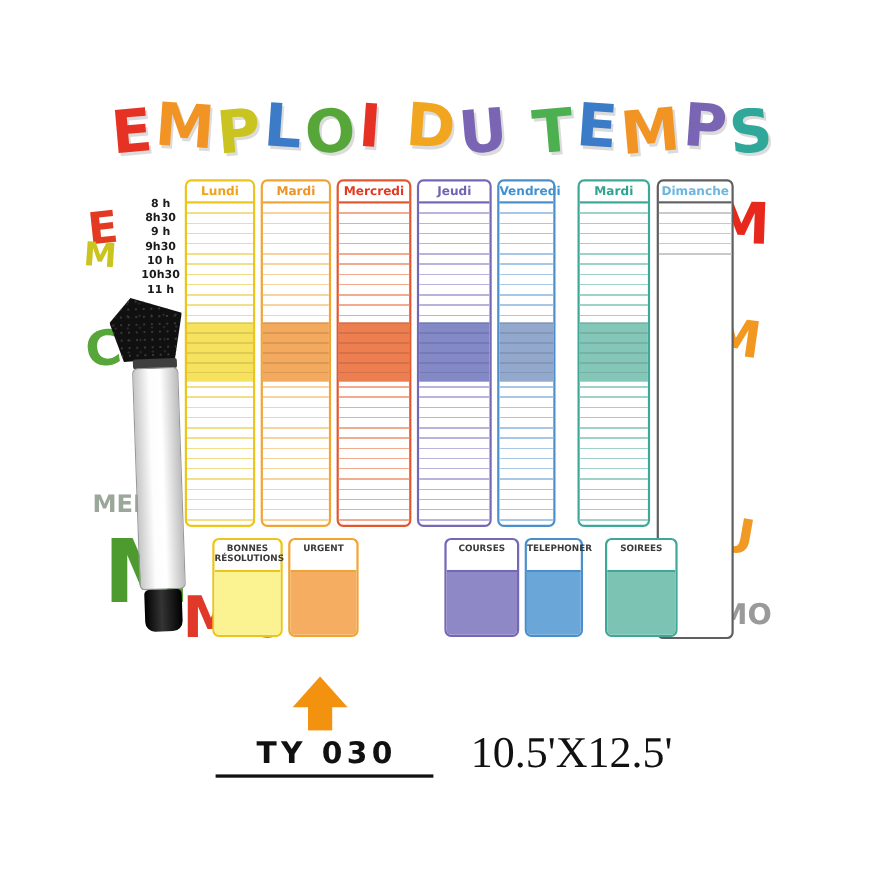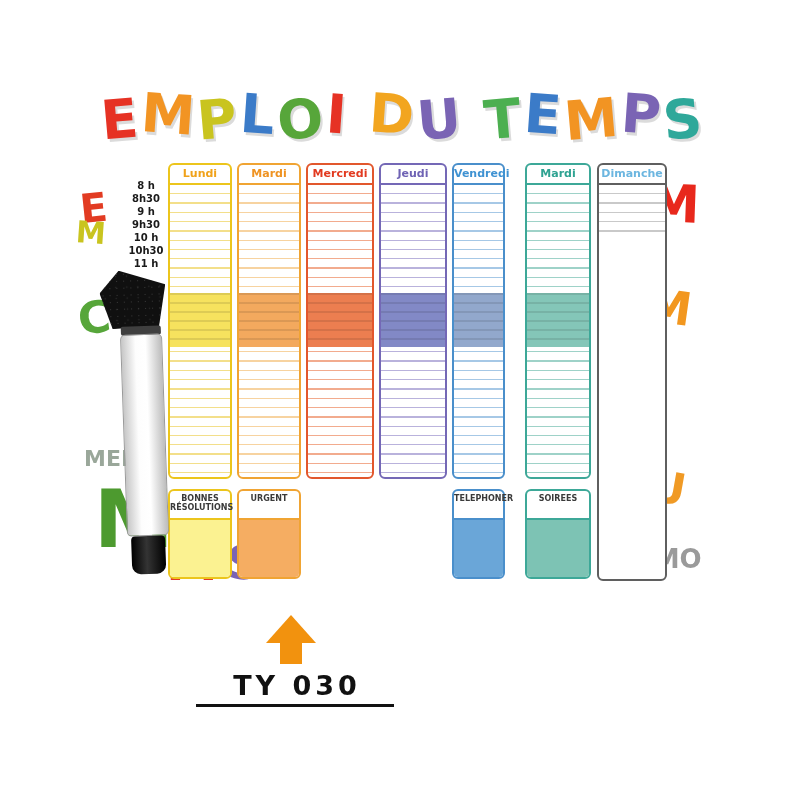--- a/index.html
+++ b/index.html
@@ -35,21 +35,21 @@
   .body{position:absolute;left:0;right:0;top:20px;bottom:0;
         background-image:repeating-linear-gradient(to bottom,transparent 0 8px,var(--line) 8px 9.3px);}
   .c6 .body{background-image:none;}
   .c6 .toplines{position:absolute;left:0;right:0;top:0;height:52px;
         background-image:repeating-linear-gradient(to bottom,transparent 0 8px,var(--line) 8px 9.3px);}
   .band{position:absolute;left:0;right:0;top:108px;height:54px;background:var(--band);
         background-image:repeating-linear-gradient(to bottom,rgba(0,0,0,0.10) 0 1.5px,transparent 1.5px 9px);}
 
   
   .note{position:absolute;top:489px;height:90px;background:#fff;z-index:2;
-        border:2px solid var(--c);border-radius:6px;box-sizing:border-box;}
+        border:2px solid var(--c);border-radius:6px;box-sizing:border-box;margin-left:25px;}
   .note .lbl{height:24px;padding-top:3px;text-align:center;font-size:8px;font-weight:bold;
              color:#3a3a3a;white-space:pre-line;line-height:1.15;font-family:"DejaVu Sans",sans-serif;}
   .note .fill{position:absolute;left:0;right:0;top:27px;bottom:0;background:var(--fill);
               border-top:2px solid var(--c);border-radius:0 0 4px 4px;}
 
   
   .pen{position:absolute;left:104px;top:268px;width:84px;height:306px;z-index:6;transform:rotate(-2deg);}
   .pen-tip{position:absolute;left:0;top:2px;width:66px;height:58px;background-color:#101010;
            background-image:radial-gradient(#3a3a3a 14%,transparent 15%),radial-gradient(#2b2b2b 12%,transparent 13%);
            background-size:7px 7px,11px 11px;
@@ -147,34 +147,39 @@
 
   <div class="note c0" style="--c: #ecc51c; --name: #f0a21a; --line: #f3df8a; --band: #f6e25e; --fill: #fbf291;">
     <div class="lbl">BONNES
 RÉSOLUTIONS</div>
     <div class="fill"></div>
   </div>
   <div class="note c1" style="--c: #f0a433; --name: #ef9322; --line: #f7d3a0; --band: #f3a95e; --fill: #f5ad62;">
     <div class="lbl">URGENT</div>
     <div class="fill"></div>
   </div>
+  <div class="note c3" style="--c: #7468b6; --name: #6f63b4; --line: #b9b2dc; --band: #8289c6; --fill: #8f88c6;">
+    <div class="lbl">COURSES</div>
+    <div class="fill"></div>
+  </div>
   <div class="note c4" style="--c: #4a8fcb; --name: #3f92d2; --line: #a6c8e6; --band: #92a8cc; --fill: #6aa6d8;">
     <div class="lbl">TELEPHONER</div>
     <div class="fill"></div>
   </div>
   <div class="note c5" style="--c: #3da898; --name: #2fa392; --line: #9ed2c8; --band: #84c6b8; --fill: #7dc3b4;">
     <div class="lbl">SOIREES</div>
     <div class="fill"></div>
   </div>
 
   <div class="pen">
     <div class="pen-tip"></div>
     <div class="pen-neck"></div>
     <div class="pen-body"></div>
     <div class="pen-cap"></div>
   </div>
 
   <div class="arrow-tri" style="--arrow: #f2920e;"></div>
   <div class="arrow-stem" style="--arrow: #f2920e;"></div>
   <div class="model">TY 030</div>
   <div class="model-line"></div>
+  <div class="size">10.5'X12.5'</div>
 
 </div>
 
 </body></html>

